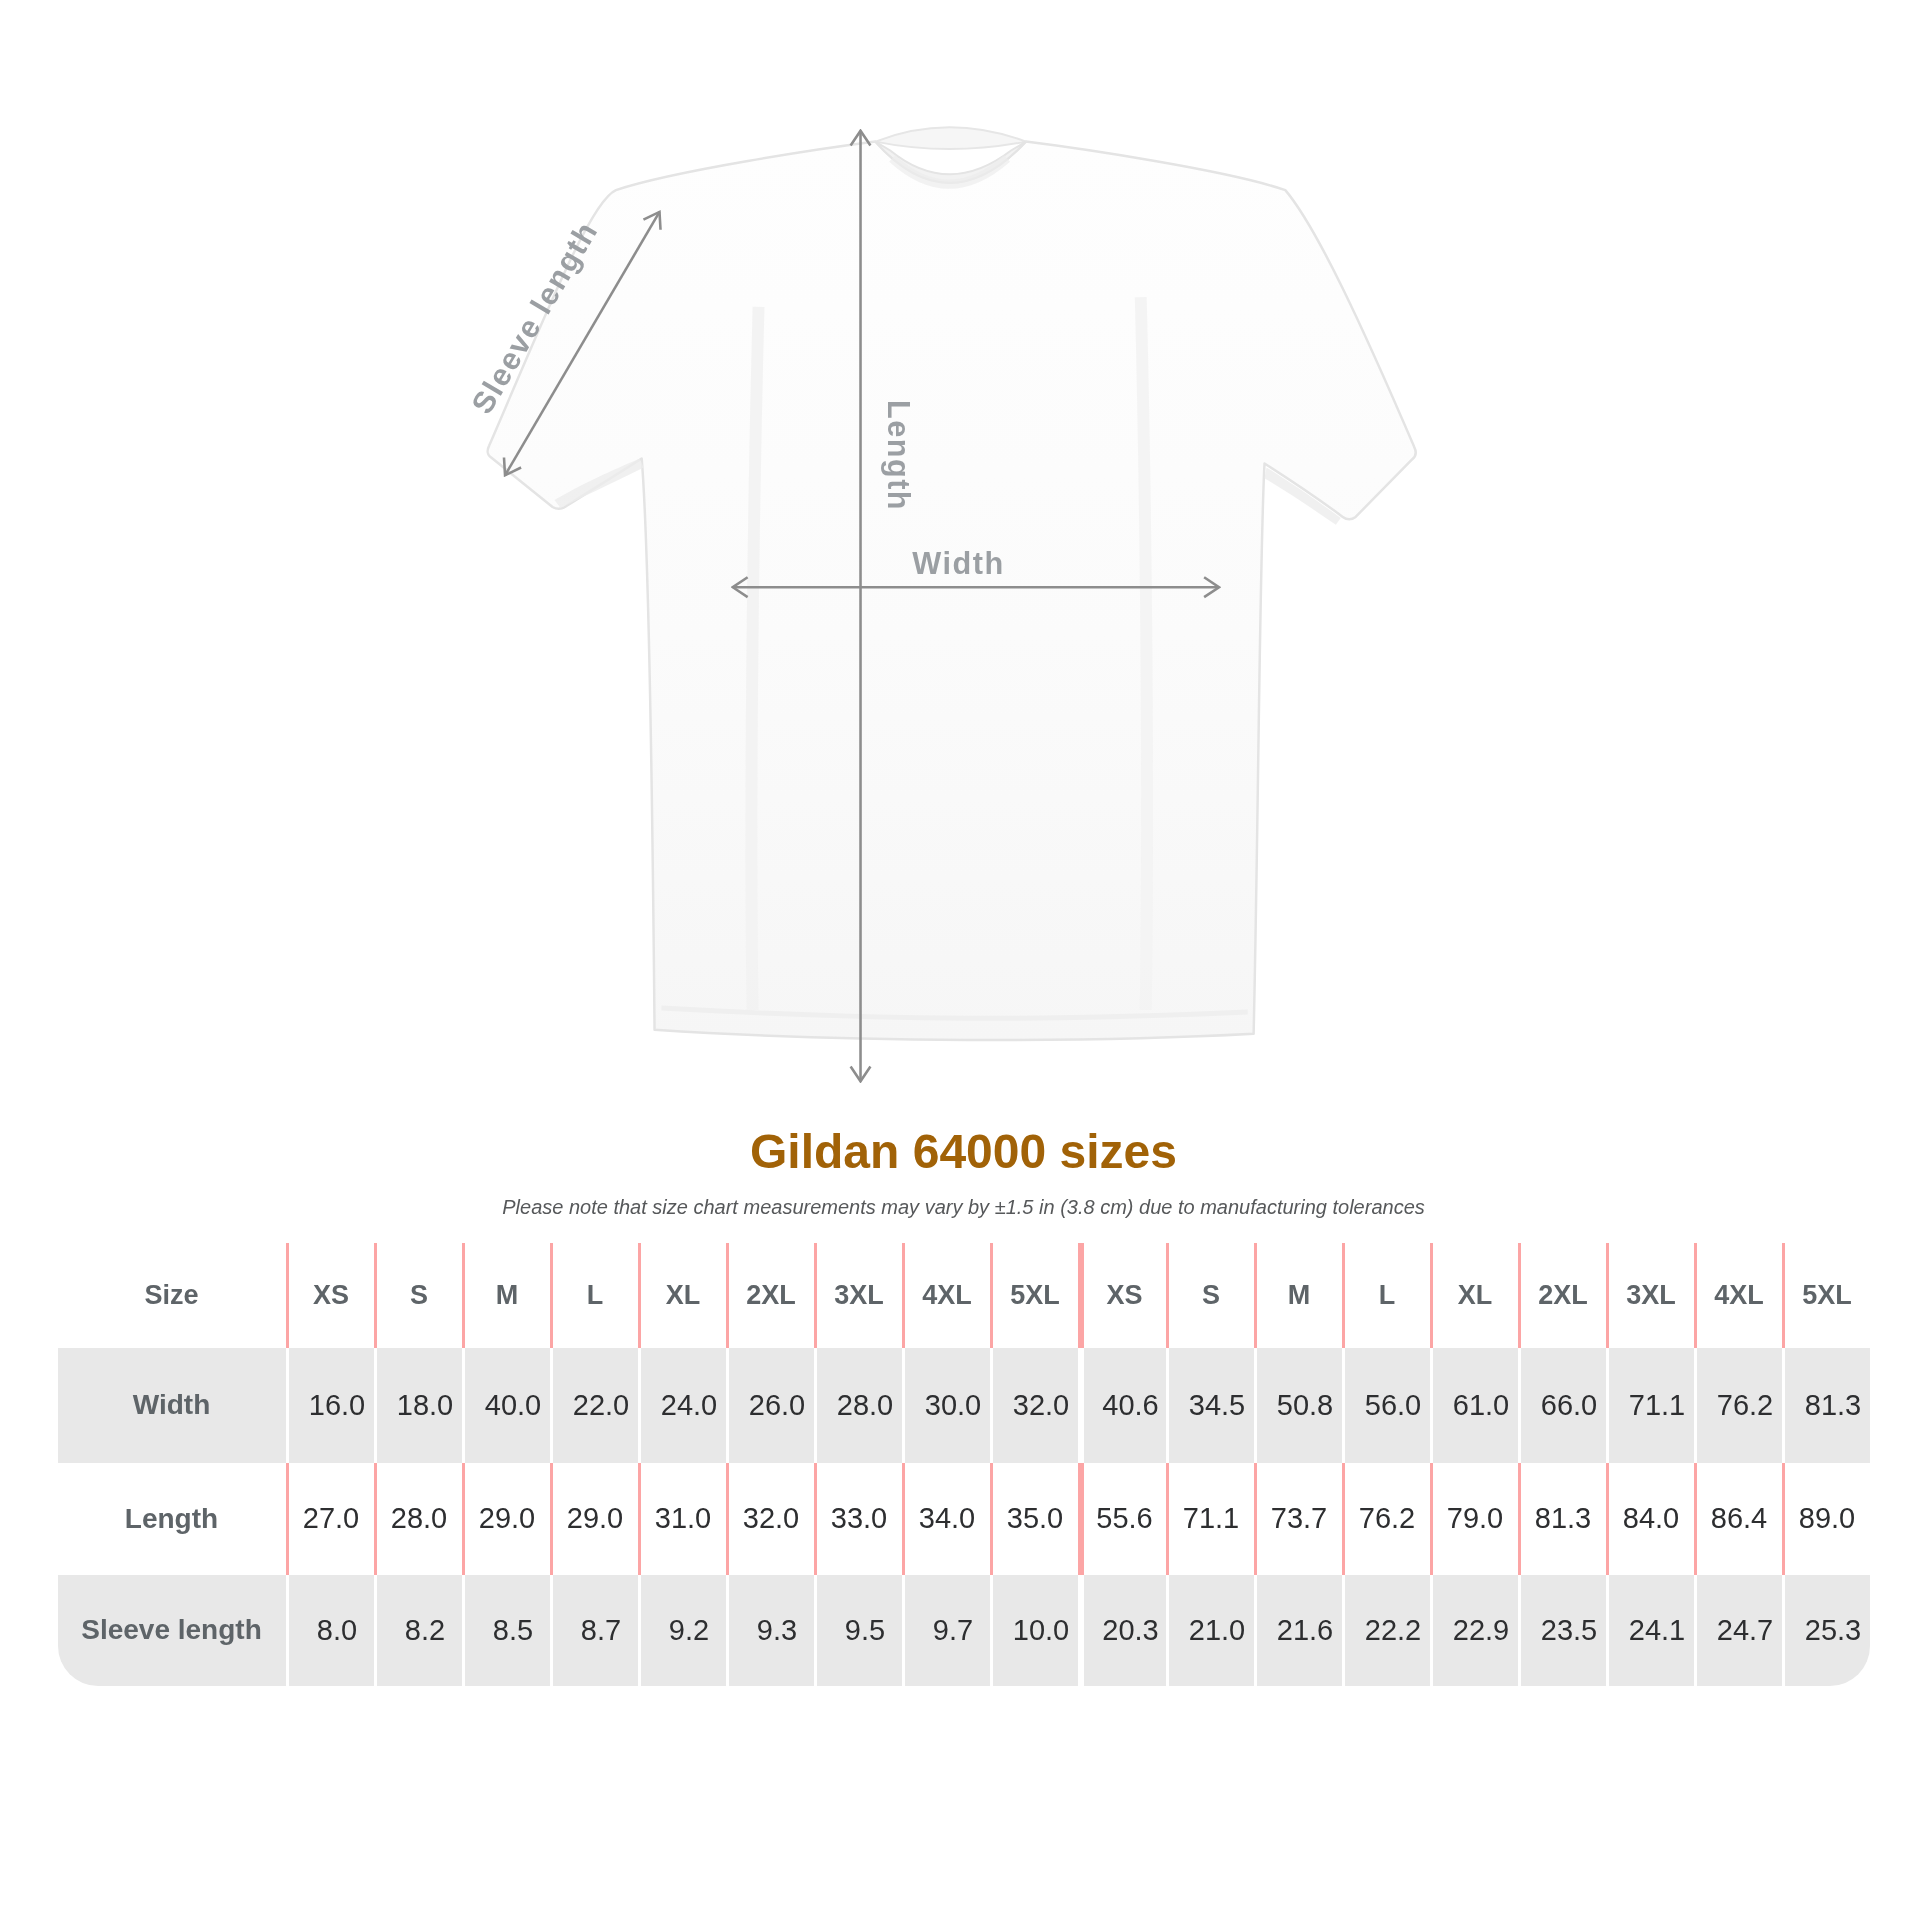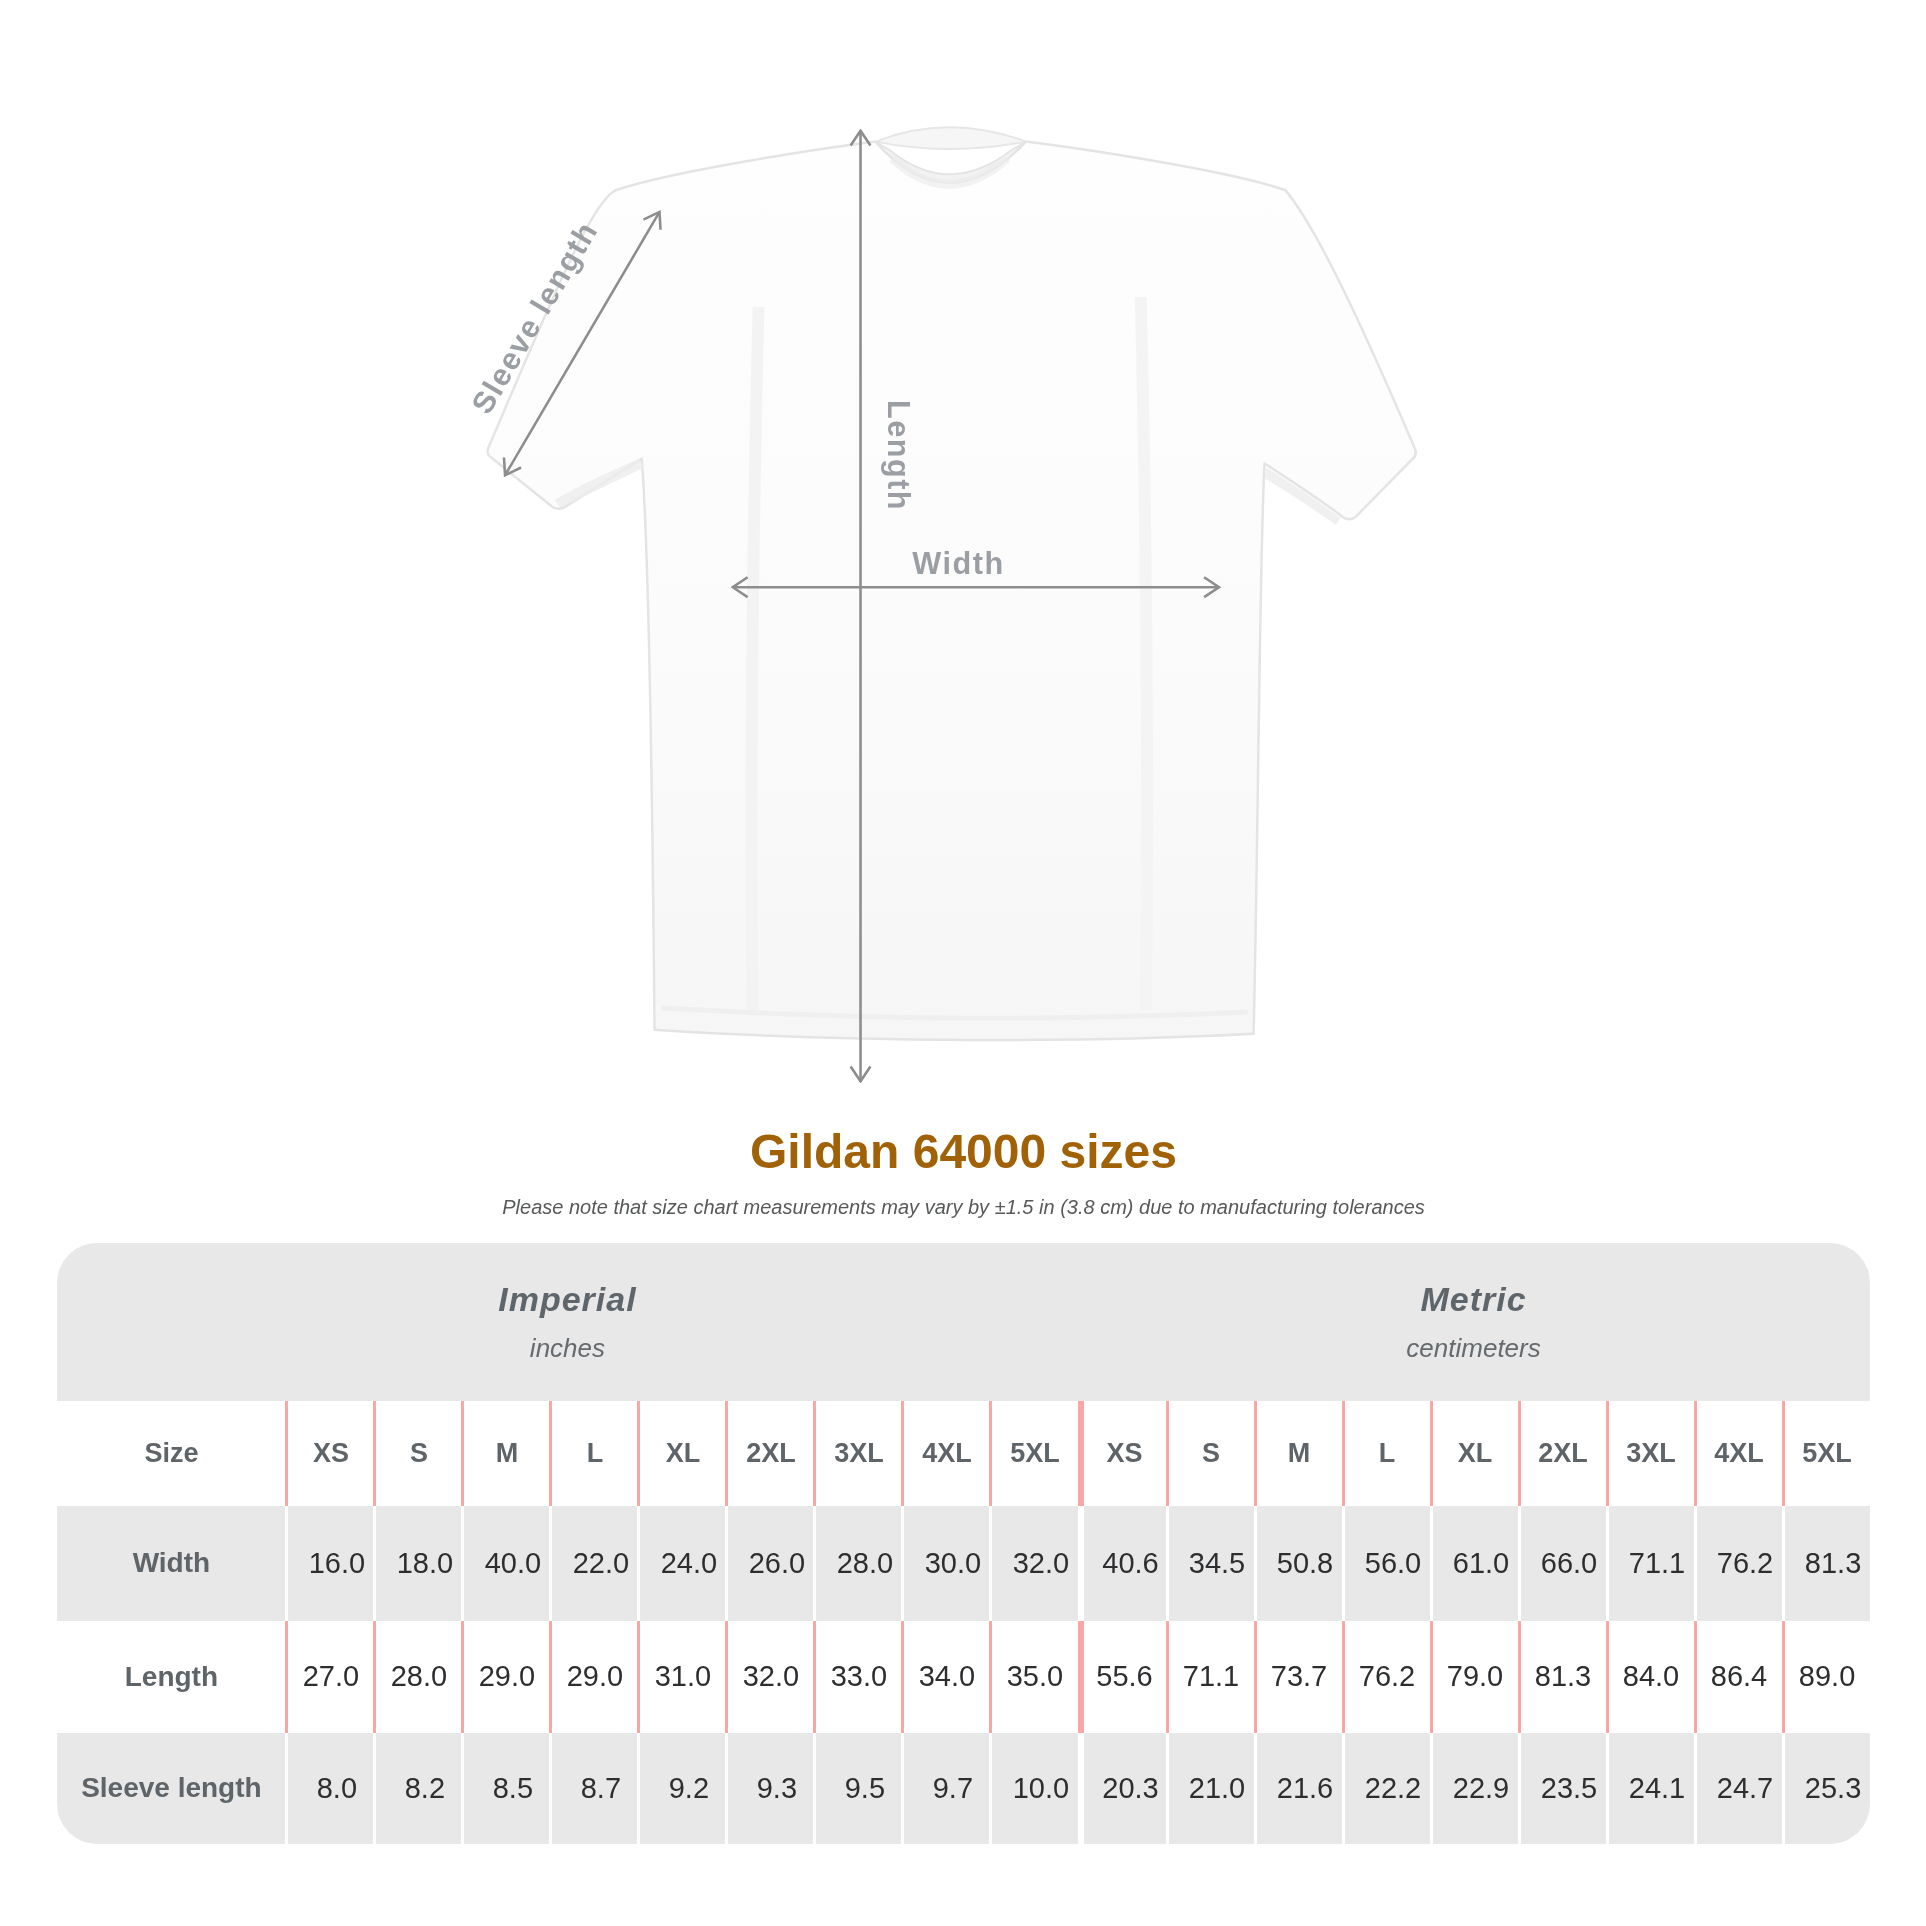--- a/index.html
+++ b/index.html
@@ -110,30 +110,20 @@
       <col class="c">
       <col class="c">
       <col class="c">
       <col class="c">
       <col class="c">
       <col class="c">
       <col class="c">
       <col class="c">
   </colgroup>
   <tbody>
-    <tr class="band">
-      <td class="imp" colspan="10">
-        <span class="sec-name">Imperial</span>
-        <span class="sec-unit">inches</span>
-      </td>
-      <td class="met" colspan="9">
-        <span class="sec-name">Metric</span>
-        <span class="sec-unit">centimeters</span>
-      </td>
-    </tr>
     <tr class="hrow">
       <td class="rl">Size</td>
       <td>XS</td>
       <td>S</td>
       <td>M</td>
       <td>L</td>
       <td>XL</td>
       <td>2XL</td>
       <td>3XL</td>
       <td>4XL</td>

